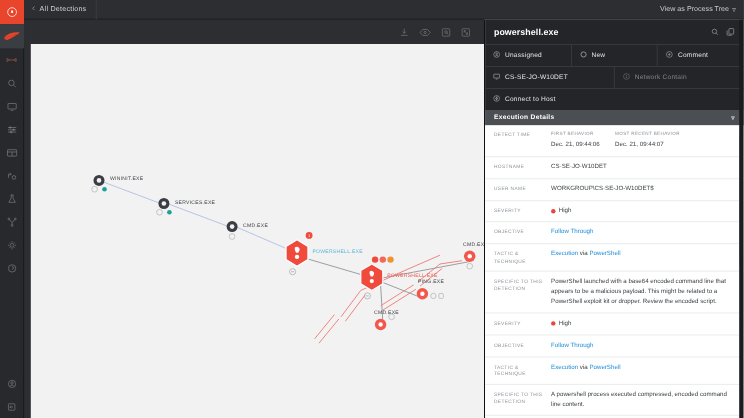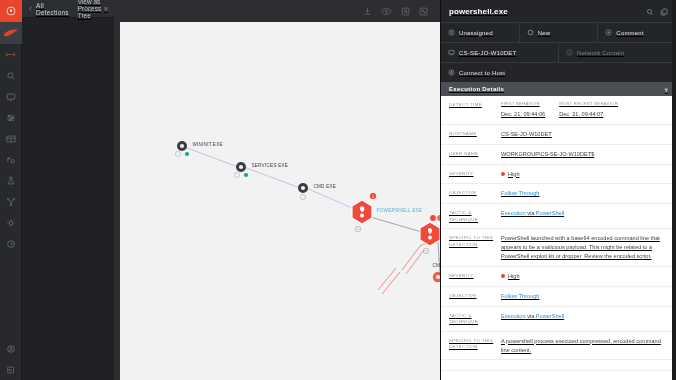--- a/index.html
+++ b/index.html
@@ -32,21 +32,21 @@
     display: flex; align-items: center; justify-content: center;
   }
   .rail-item {
     width: 22px; height: 21px;
     display: flex; align-items: center; justify-content: center;
     opacity: .55;
   }
   .rail-spacer { flex: 1 1 auto; }
 
   
-  .right-col { flex: 1 1 auto; display: flex; flex-direction: row; min-width: 0; text-decoration: underline; }
+  .right-col { flex: 1 1 auto; display: flex; flex-direction: column; min-width: 0; }
   .topbar {
     height: 18px; background: #2c2e31;
     display: flex; align-items: center;
     border-bottom: 1px solid #1b1c1e;
     flex: 0 0 18px;
   }
   .crumb {
     display: flex; align-items: center; gap: 3px;
     padding: 0 8px 0 6px; height: 18px;
     border-right: 1px solid #3a3c3f;

